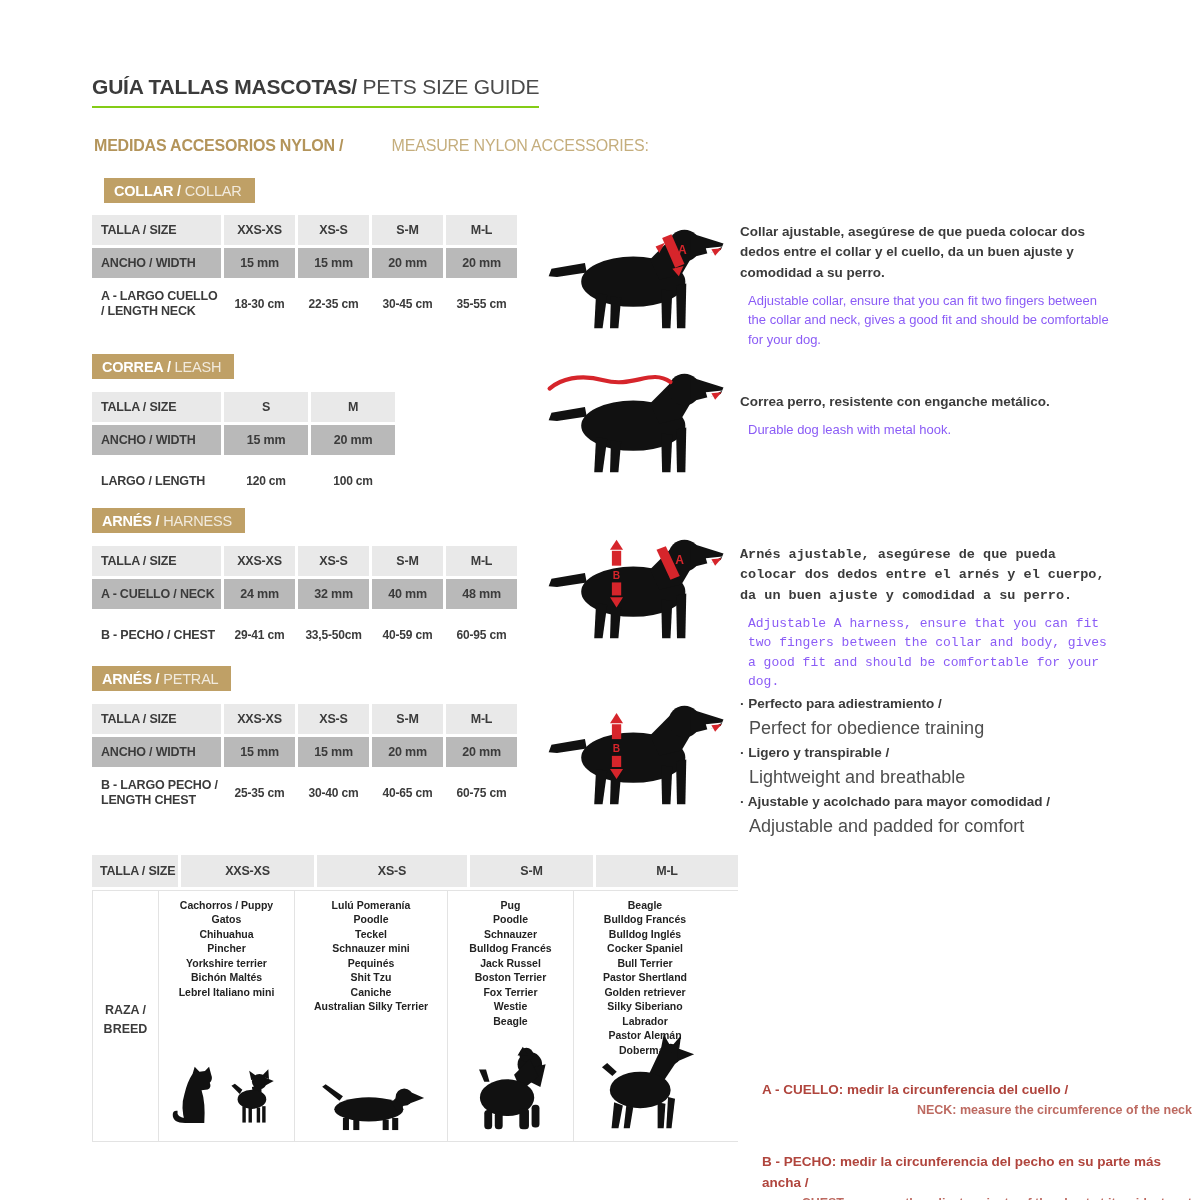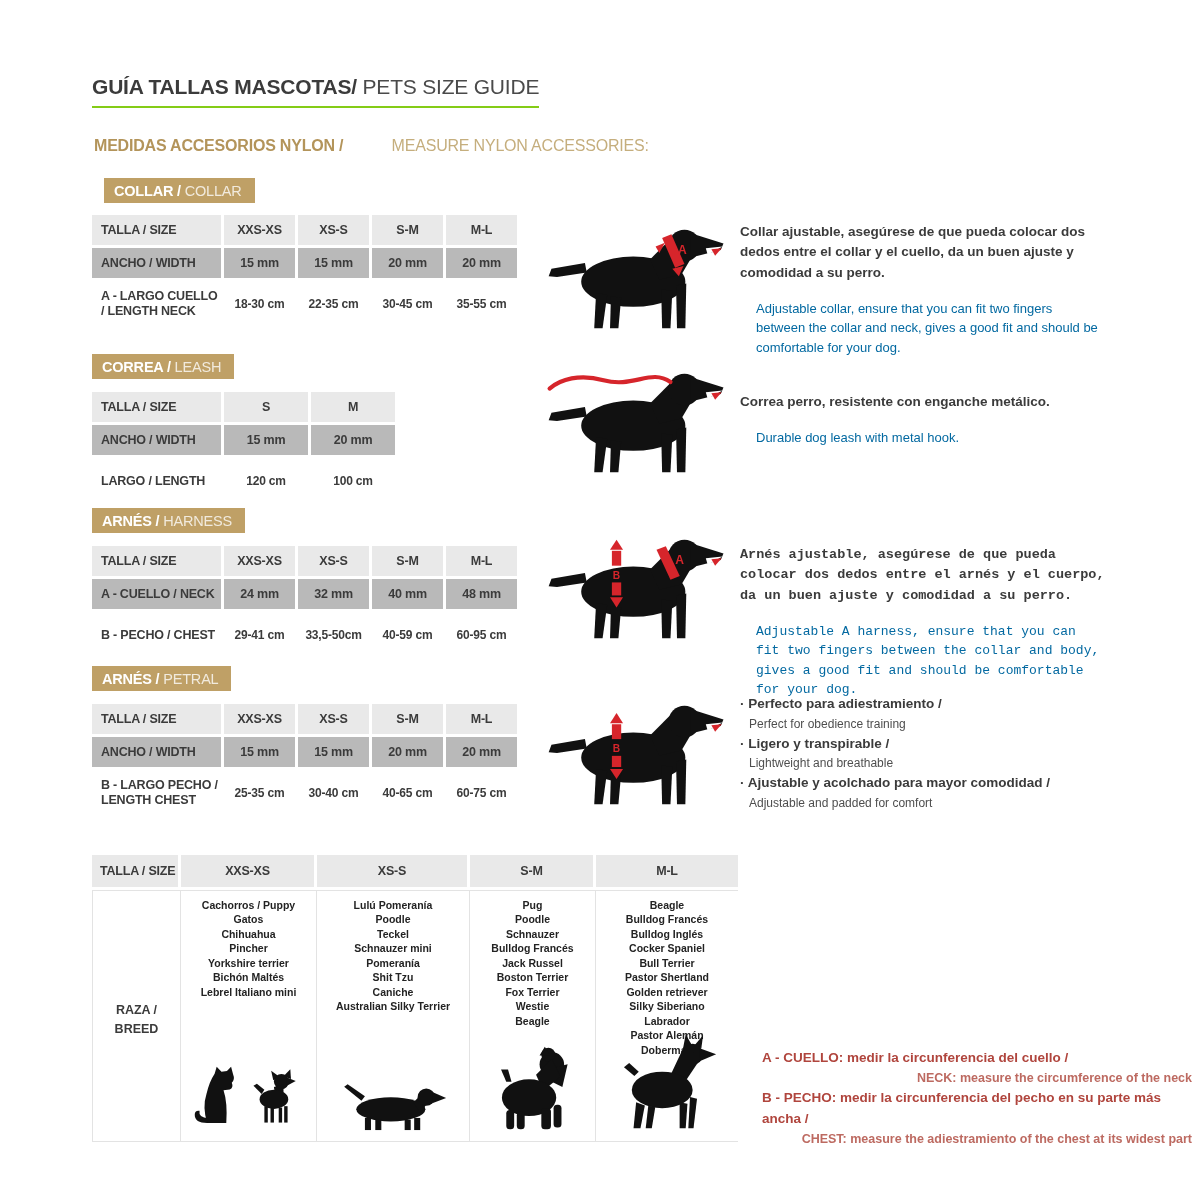--- a/index.html
+++ b/index.html
@@ -27,24 +27,24 @@
   .size-table td.c4{width:67px;}
   .size-table td.c2{width:80px;}
   .r-head td{background:#e9e9e9;height:24px;}
   .r-dark td{background:#b9b9b9;height:24px;}
   .r-white td{background:#ffffff;height:40px;font-size:12px;}
   .r-white td.lbl{font-size:12.5px;}
 
   
   .desc{width:378px;line-height:1.5;}
   .desc .es{font-weight:bold;font-size:13.5px;color:#3b3b3b;margin:0;}
-  .desc .en{font-weight:400;font-size:13px;color:#0369a1;margin:16px;}
+  .desc .en{font-weight:400;font-size:13px;color:#8b5cf6;margin:8px;}
   .bullet-es{font-weight:bold;font-size:13.5px;color:#3b3b3b;line-height:1.55;}
   .bullet-es::before{content:"· ";}
-  .bullet-en{font-weight:400;font-size:12px;color:#4e4e4e;padding-left:9px;line-height:1.55;}
+  .bullet-en{font-weight:400;font-size:18px;color:#4e4e4e;padding-left:9px;line-height:1.55;}
 
   
   .dogbox{width:186px;height:112px;}
   .dogbox svg{width:100%;height:100%;}
   .mark{font:bold 13px "Liberation Sans",sans-serif;fill:#d6252b;}
   .markB{font:bold 11px "Liberation Sans",sans-serif;fill:#d6252b;}
 
   
   .breed-head{left:92px;top:855px;display:flex;gap:3px;}
   .breed-head .hcell{background:#e9e9e9;height:32px;display:flex;align-items:center;
@@ -55,21 +55,21 @@
   .bcol{position:relative;box-sizing:border-box;border-right:1px solid #e3e3e3;padding-top:7px;}
   .bcol.last{border-right:none;}
   .bcol.first{border-left:1px solid #e3e3e3;display:flex;align-items:center;justify-content:center;}
   .raza-label{font-weight:bold;font-size:12.5px;text-align:center;width:58px;line-height:1.5;}
   .breed-item{font-weight:bold;font-size:10.5px;line-height:1.38;text-align:center;color:#232323;}
   .animals{position:absolute;bottom:5px;left:0;right:0;display:flex;align-items:flex-end;
         justify-content:center;gap:8px;}
 
   
   .notes{left:762px;top:1048px;width:430px;line-height:1.55;}
-  .note-es{color:#b0453d;font-weight:bold;font-size:13.5px;}
+  .note-es{color:#b0453d;font-weight:bold;font-size:13.5px;margin-top:32px;}
   .note-en{color:#bd6a61;font-weight:700;font-size:12.5px;padding-left:25px;text-align:right;}
 </style>
 </head>
 <body>
 
 <div class="page">
 
   <svg width="0" height="0" style="position:absolute">
     <defs>
       <g id="dog-base">
@@ -277,21 +277,21 @@
   </div>
 
   <div class="abs breed-head">
     <div class="hcell first" style="width:86px;">TALLA /  SIZE</div>
     <div class="hcell" style="width:133px;">XXS-XS</div>
     <div class="hcell" style="width:150px;">XS-S</div>
     <div class="hcell" style="width:123px;">S-M</div>
     <div class="hcell" style="width:142px;">M-L</div>
   </div>
   <div class="abs breed-body">
-    <div class="bcol first" style="width:89px;">
+    <div class="bcol first" style="width:67px;">
       <div class="raza-label">RAZA / BREED</div>
     </div>
     <div class="bcol" style="width:136px;">
       <div>
           <div class="breed-item">Cachorros / Puppy</div>
           <div class="breed-item">Gatos</div>
           <div class="breed-item">Chihuahua</div>
           <div class="breed-item">Pincher</div>
           <div class="breed-item">Yorkshire terrier</div>
           <div class="breed-item">Bichón Maltés</div>
@@ -320,21 +320,21 @@
           </svg>
         </span>
       </div>
     </div>
     <div class="bcol" style="width:153px;">
       <div>
           <div class="breed-item">Lulú Pomeranía</div>
           <div class="breed-item">Poodle</div>
           <div class="breed-item">Teckel</div>
           <div class="breed-item">Schnauzer mini</div>
-          <div class="breed-item">Pomeranía</div>
+          <div class="breed-item">Pequinés</div>
           <div class="breed-item">Shit Tzu</div>
           <div class="breed-item">Caniche</div>
           <div class="breed-item">Australian Silky Terrier</div>
         </div>
       <div class="animals">
         <span>
           <svg width="108" height="54" viewBox="0 0 125 62">
             <ellipse cx="60" cy="36" rx="40" ry="14" fill="#111"></ellipse>
             <polygon points="86,28 98,16 106,24 94,40" fill="#111"></polygon>
             <circle cx="101" cy="22" r="10" fill="#111"></circle>

